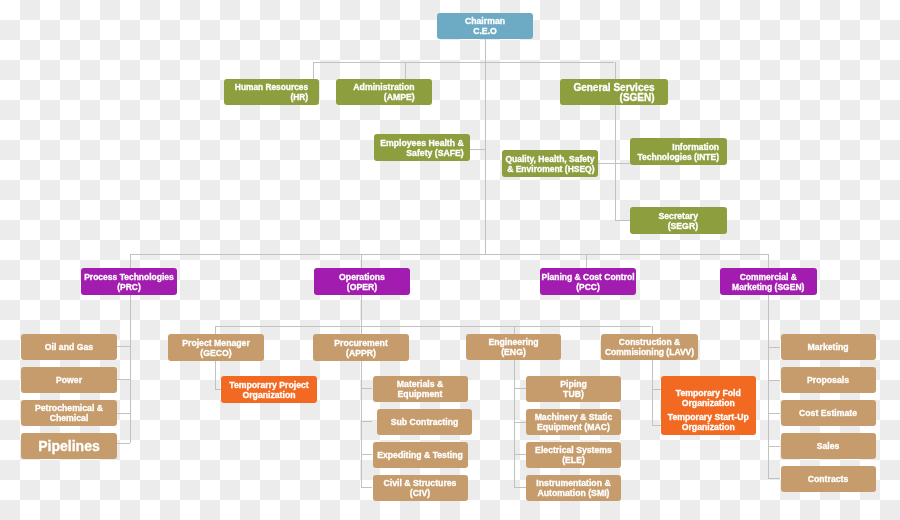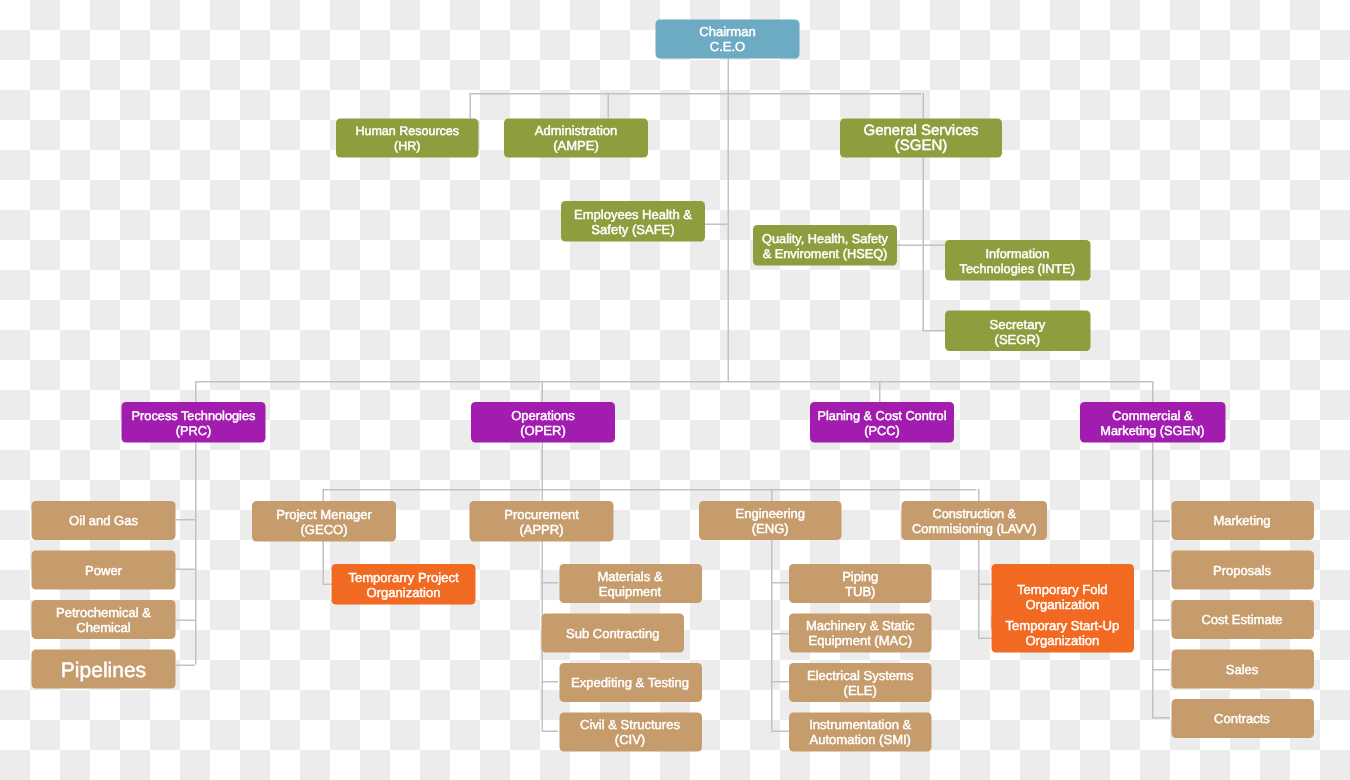--- a/index.html
+++ b/index.html
@@ -20,27 +20,28 @@
   #nodes{z-index:3;}
   .ln{position:absolute;display:block;background:#c2c2c2;}
   .node{
     position:absolute;box-sizing:border-box;
     border-radius:3px;
     display:flex;align-items:center;justify-content:center;
     text-align:center;color:#ffffff;
     line-height:9.9px;
     white-space:nowrap;
     paint-order:stroke fill;
+    font-weight:bold;
     -webkit-text-stroke:0.3px #ffffff;
     -webkit-font-smoothing:antialiased;
   }
   .node .txt{position:relative;top:1.2px;}
   .node .lbl{display:block;}
   .c-blue{background:#6daac4;}
-  .c-green{background:#8c9e3e;}
+  .c-green{background:#8c9e3e;text-align:right;}
   .c-yellow{background:#a21caf;}
   .c-tan{background:#c69c6d;text-align:center;}
   .c-orange{background:#f26921;}
 </style>
 </head>
 <body>
 
 <div id="stage">
   <div id="connectors">
     <i class="ln" style="left:484.5px;top:39px;width:1px;height:215.3px"></i>
@@ -115,21 +116,21 @@
           <span class="lbl">Employees Health &amp;</span>
           <span class="lbl">Safety (SAFE)</span>
         </div>
       </div>
     <div class="node c-green" style="left:502px;top:150px;width:96px;height:27px;font-size:8.5px">
         <div class="txt">
           <span class="lbl">Quality, Health, Safety</span>
           <span class="lbl">&amp; Enviroment (HSEQ)</span>
         </div>
       </div>
-    <div class="node c-green" style="left:630px;top:160px;width:96.5px;height:27px;font-size:8.5px">
+    <div class="node c-green" style="left:630px;top:138px;width:96.5px;height:27px;font-size:8.5px">
         <div class="txt">
           <span class="lbl">Information</span>
           <span class="lbl">Technologies (INTE)</span>
         </div>
       </div>
     <div class="node c-green" style="left:630px;top:207px;width:96.5px;height:27px;font-size:8.7px">
         <div class="txt">
           <span class="lbl">Secretary</span>
           <span class="lbl">(SEGR)</span>
         </div>
@@ -196,21 +197,21 @@
           <span class="lbl">Procurement</span>
           <span class="lbl">(APPR)</span>
         </div>
       </div>
     <div class="node c-tan" style="left:372.5px;top:376px;width:95px;height:26px;font-size:8.7px">
         <div class="txt">
           <span class="lbl">Materials &amp;</span>
           <span class="lbl">Equipment</span>
         </div>
       </div>
-    <div class="node c-tan" style="left:361px;top:409px;width:95px;height:26px;font-size:8.7px">
+    <div class="node c-tan" style="left:377px;top:409px;width:95px;height:26px;font-size:8.7px">
         <div class="txt">
           <span class="lbl">Sub Contracting</span>
         </div>
       </div>
     <div class="node c-tan" style="left:372.5px;top:442px;width:95px;height:26px;font-size:8.7px">
         <div class="txt">
           <span class="lbl">Expediting &amp; Testing</span>
         </div>
       </div>
     <div class="node c-tan" style="left:466px;top:334px;width:95px;height:26px;font-size:8.7px">

